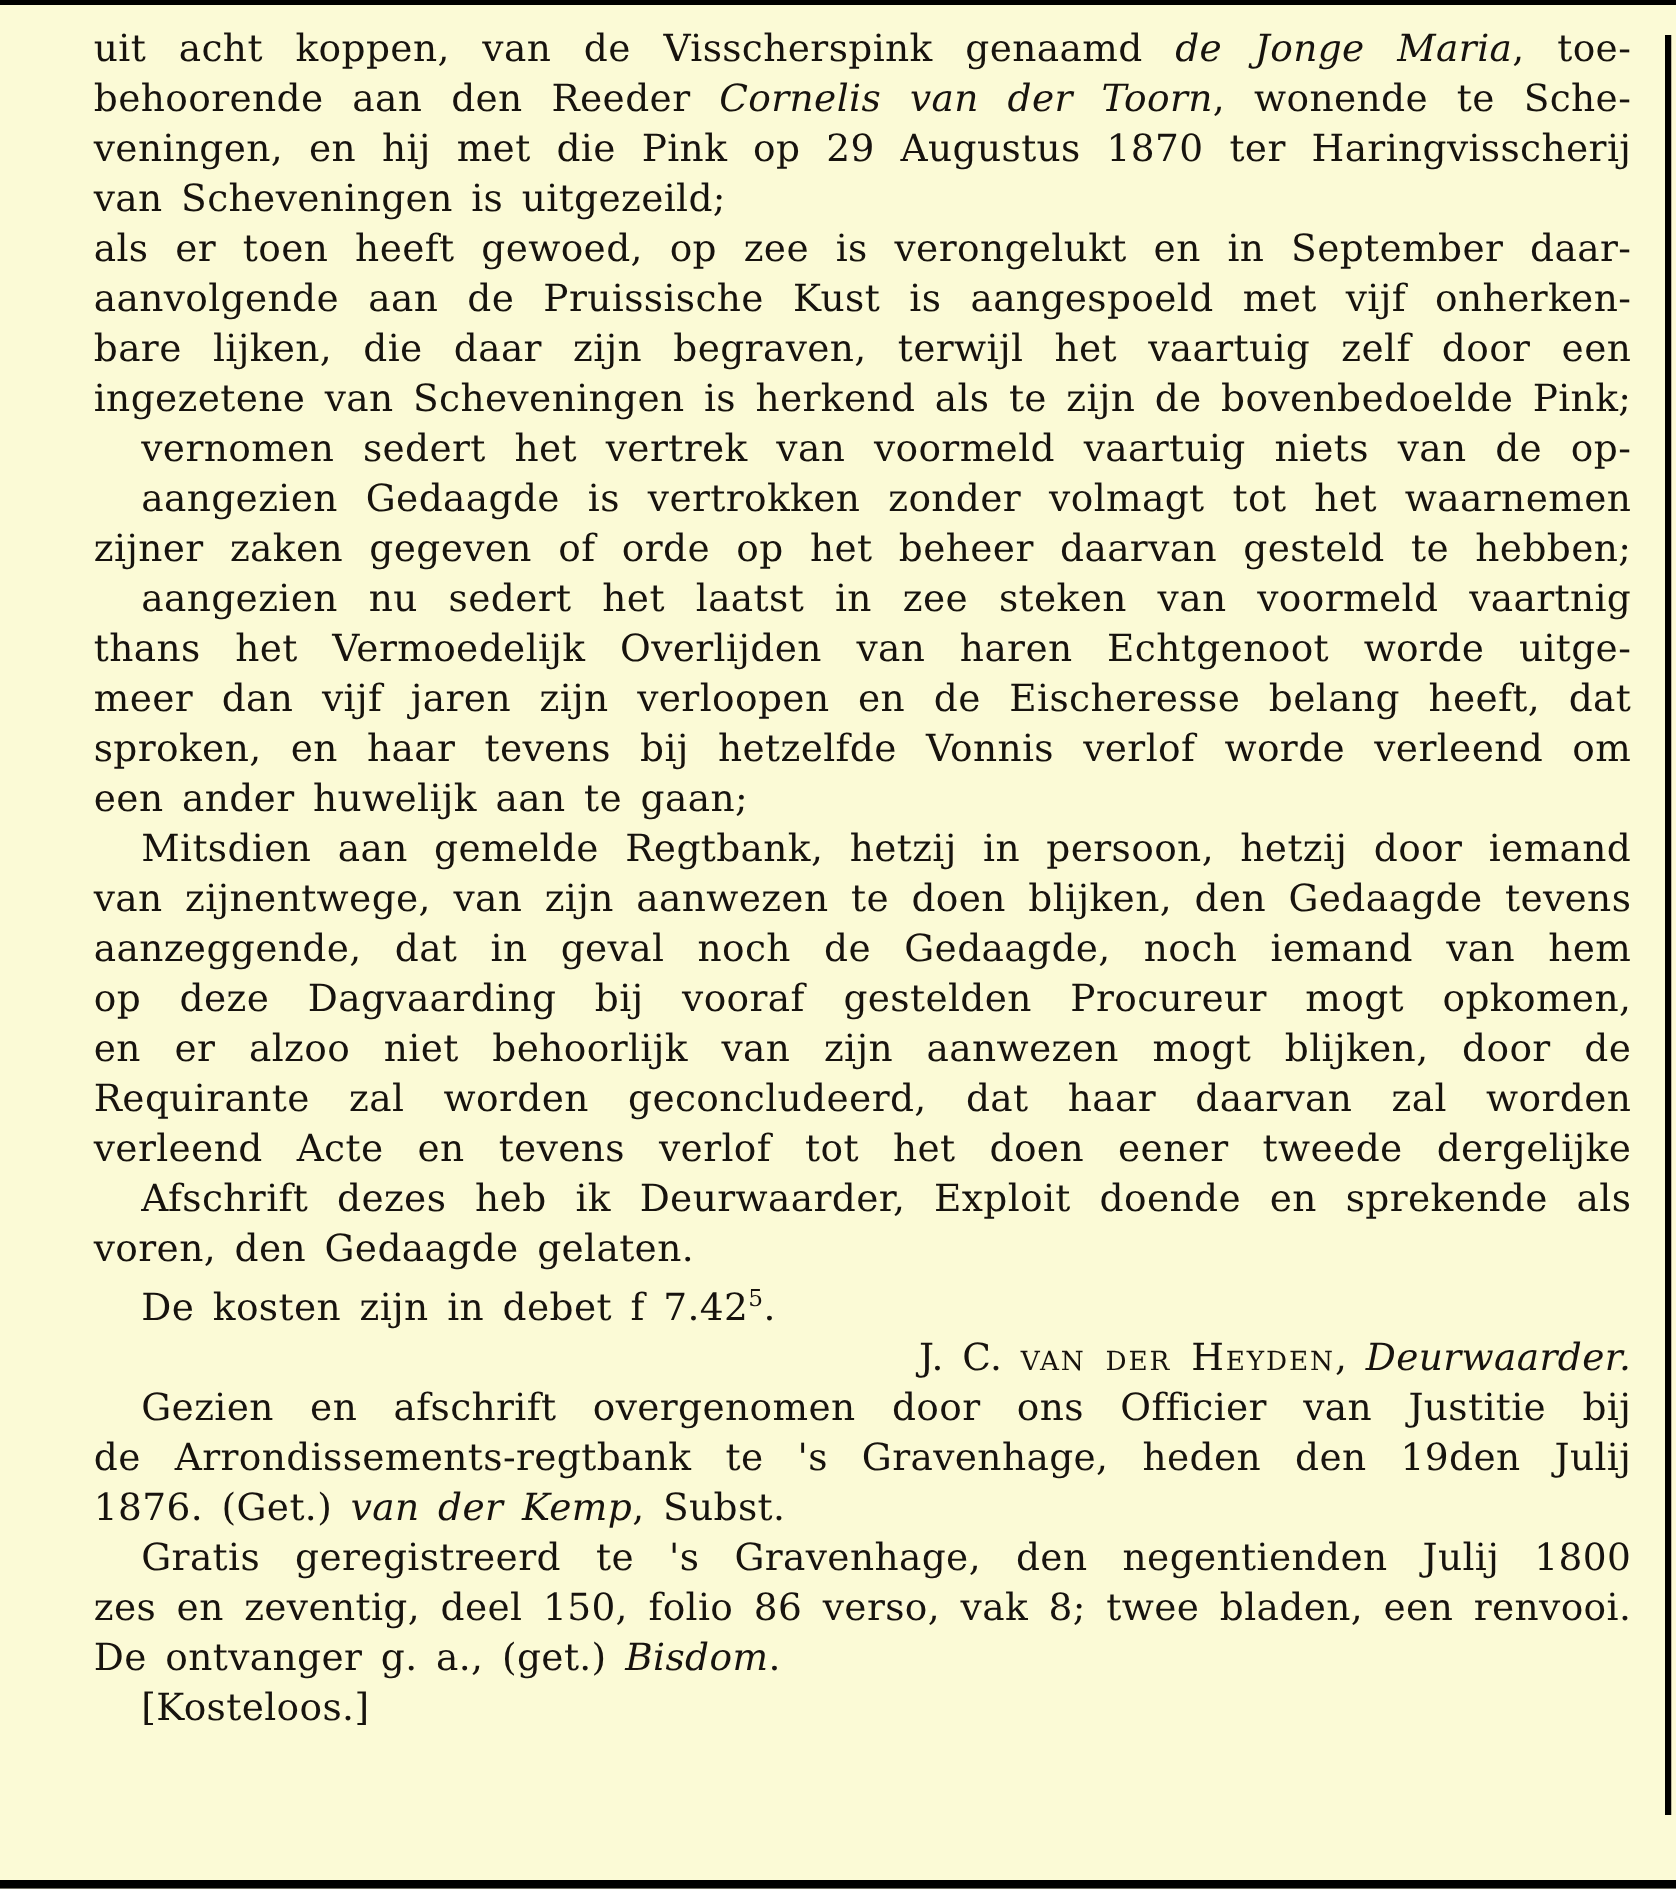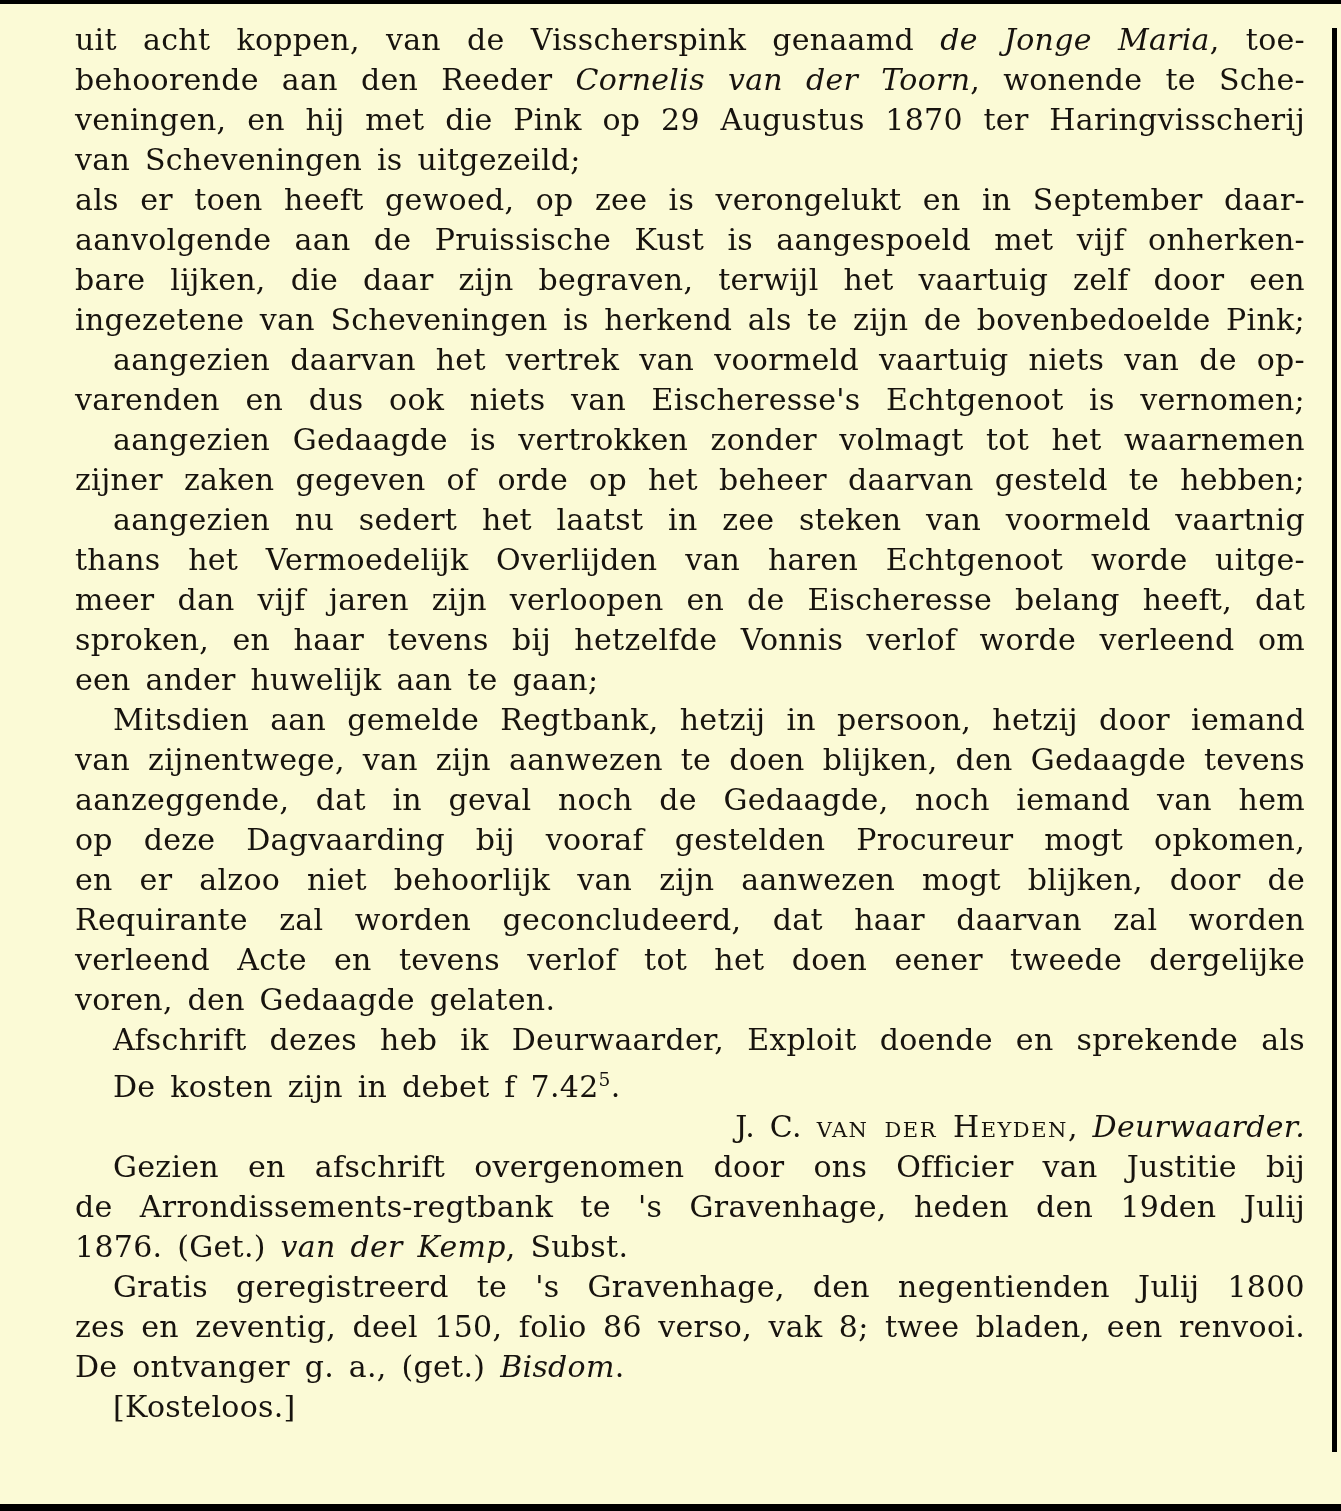--- a/index.html
+++ b/index.html
@@ -52,38 +52,37 @@
   <div class="rule-bottom"></div>
   <div class="text-block" id="text-block">
       <div class="line justify"><span class="seg normal">uit acht koppen, van de Visscherspink genaamd </span><span class="seg italic">de Jonge Maria</span><span class="seg normal">, toe-</span></div>
       <div class="line justify"><span class="seg normal">behoorende aan den Reeder </span><span class="seg italic">Cornelis van der Toorn</span><span class="seg normal">, wonende te Sche-</span></div>
       <div class="line justify"><span class="seg normal">veningen, en hij met die Pink op 29 Augustus 1870 ter Haringvisscherij</span></div>
       <div class="line left"><span class="seg normal">van Scheveningen is uitgezeild;</span></div>
       <div class="line justify"><span class="seg normal">als er toen heeft gewoed, op zee is verongelukt en in September daar-</span></div>
       <div class="line justify"><span class="seg normal">aanvolgende aan de Pruissische Kust is aangespoeld met vijf onherken-</span></div>
       <div class="line justify"><span class="seg normal">bare lijken, die daar zijn begraven, terwijl het vaartuig zelf door een</span></div>
       <div class="line justify"><span class="seg normal">ingezetene van Scheveningen is herkend als te zijn de bovenbedoelde Pink;</span></div>
-      <div class="line justify indent"><span class="seg normal">aangezien daarvan het vertrek van voormeld vaartuig niets van de op-</span></div>
-      <div class="line justify"><span class="seg normal">varenden en dus ook niets van Eischeresse's Echtgenoot is vernomen;</span></div>
+      <div class="line justify indent"><span class="seg normal">vernomen sedert het vertrek van voormeld vaartuig niets van de op-</span></div>
       <div class="line justify indent"><span class="seg normal">aangezien Gedaagde is vertrokken zonder volmagt tot het waarnemen</span></div>
       <div class="line justify"><span class="seg normal">zijner zaken gegeven of orde op het beheer daarvan gesteld te hebben;</span></div>
       <div class="line justify indent"><span class="seg normal">aangezien nu sedert het laatst in zee steken van voormeld vaartnig</span></div>
       <div class="line justify"><span class="seg normal">thans het Vermoedelijk Overlijden van haren Echtgenoot worde uitge-</span></div>
       <div class="line justify"><span class="seg normal">meer dan vijf jaren zijn verloopen en de Eischeresse belang heeft, dat</span></div>
       <div class="line justify"><span class="seg normal">sproken, en haar tevens bij hetzelfde Vonnis verlof worde verleend om</span></div>
       <div class="line left"><span class="seg normal">een ander huwelijk aan te gaan;</span></div>
       <div class="line justify indent"><span class="seg normal">Mitsdien aan gemelde Regtbank, hetzij in persoon, hetzij door iemand</span></div>
       <div class="line justify"><span class="seg normal">van zijnentwege, van zijn aanwezen te doen blijken, den Gedaagde tevens</span></div>
       <div class="line justify"><span class="seg normal">aanzeggende, dat in geval noch de Gedaagde, noch iemand van hem</span></div>
       <div class="line justify"><span class="seg normal">op deze Dagvaarding bij vooraf gestelden Procureur mogt opkomen,</span></div>
       <div class="line justify"><span class="seg normal">en er alzoo niet behoorlijk van zijn aanwezen mogt blijken, door de</span></div>
       <div class="line justify"><span class="seg normal">Requirante zal worden geconcludeerd, dat haar daarvan zal worden</span></div>
       <div class="line justify"><span class="seg normal">verleend Acte en tevens verlof tot het doen eener tweede dergelijke</span></div>
+      <div class="line justify indent"><span class="seg normal">Afschrift dezes heb ik Deurwaarder, Exploit doende en sprekende als</span></div>
       <div class="line left"><span class="seg normal">voren, den Gedaagde gelaten.</span></div>
-      <div class="line justify indent"><span class="seg normal">Afschrift dezes heb ik Deurwaarder, Exploit doende en sprekende als</span></div>
       <div class="line left indent"><span class="seg normal">De kosten zijn in debet f 7.42</span><span class="seg sup">5</span><span class="seg normal">.</span></div>
       <div class="line right"><span class="seg normal">J. C. </span><span class="seg smallcaps">van der Heyden</span><span class="seg normal">, </span><span class="seg italic">Deurwaarder.</span></div>
       <div class="line justify indent"><span class="seg normal">Gezien en afschrift overgenomen door ons Officier van Justitie bij</span></div>
       <div class="line justify"><span class="seg normal">de Arrondissements-regtbank te 's Gravenhage, heden den 19den Julij</span></div>
       <div class="line left"><span class="seg normal">1876. (Get.) </span><span class="seg italic">van der Kemp</span><span class="seg normal">, Subst.</span></div>
       <div class="line justify indent"><span class="seg normal">Gratis geregistreerd te 's Gravenhage, den negentienden Julij 1800</span></div>
       <div class="line justify"><span class="seg normal">zes en zeventig, deel 150, folio 86 verso, vak 8; twee bladen, een renvooi.</span></div>
       <div class="line left"><span class="seg normal">De ontvanger g. a., (get.) </span><span class="seg italic">Bisdom</span><span class="seg normal">.</span></div>
       <div class="line left indent"><span class="seg normal">[Kosteloos.]</span></div>
     </div>

